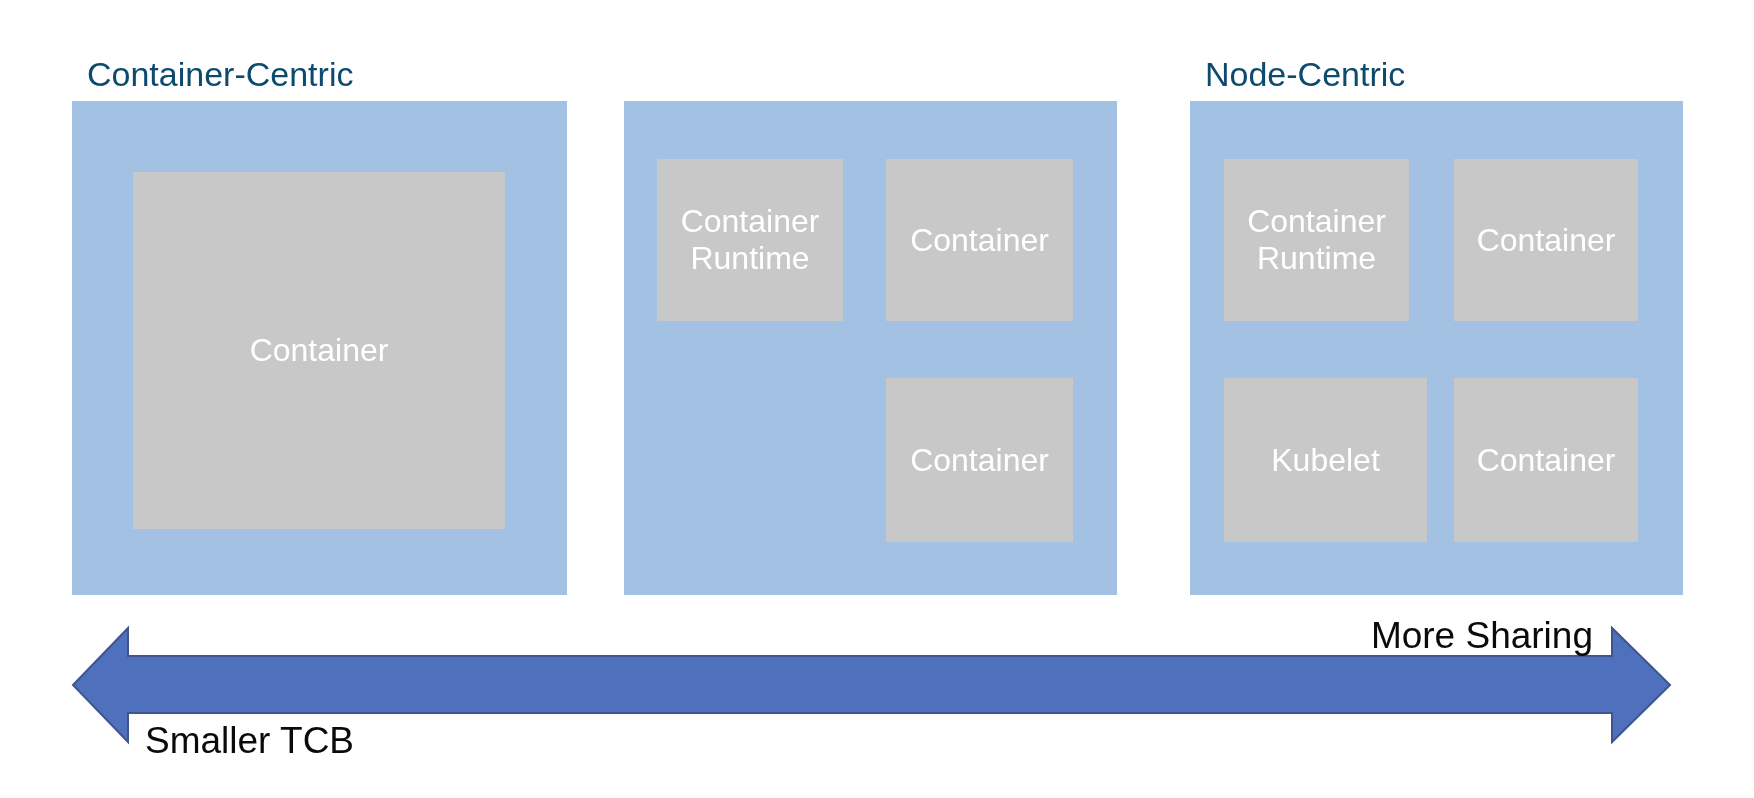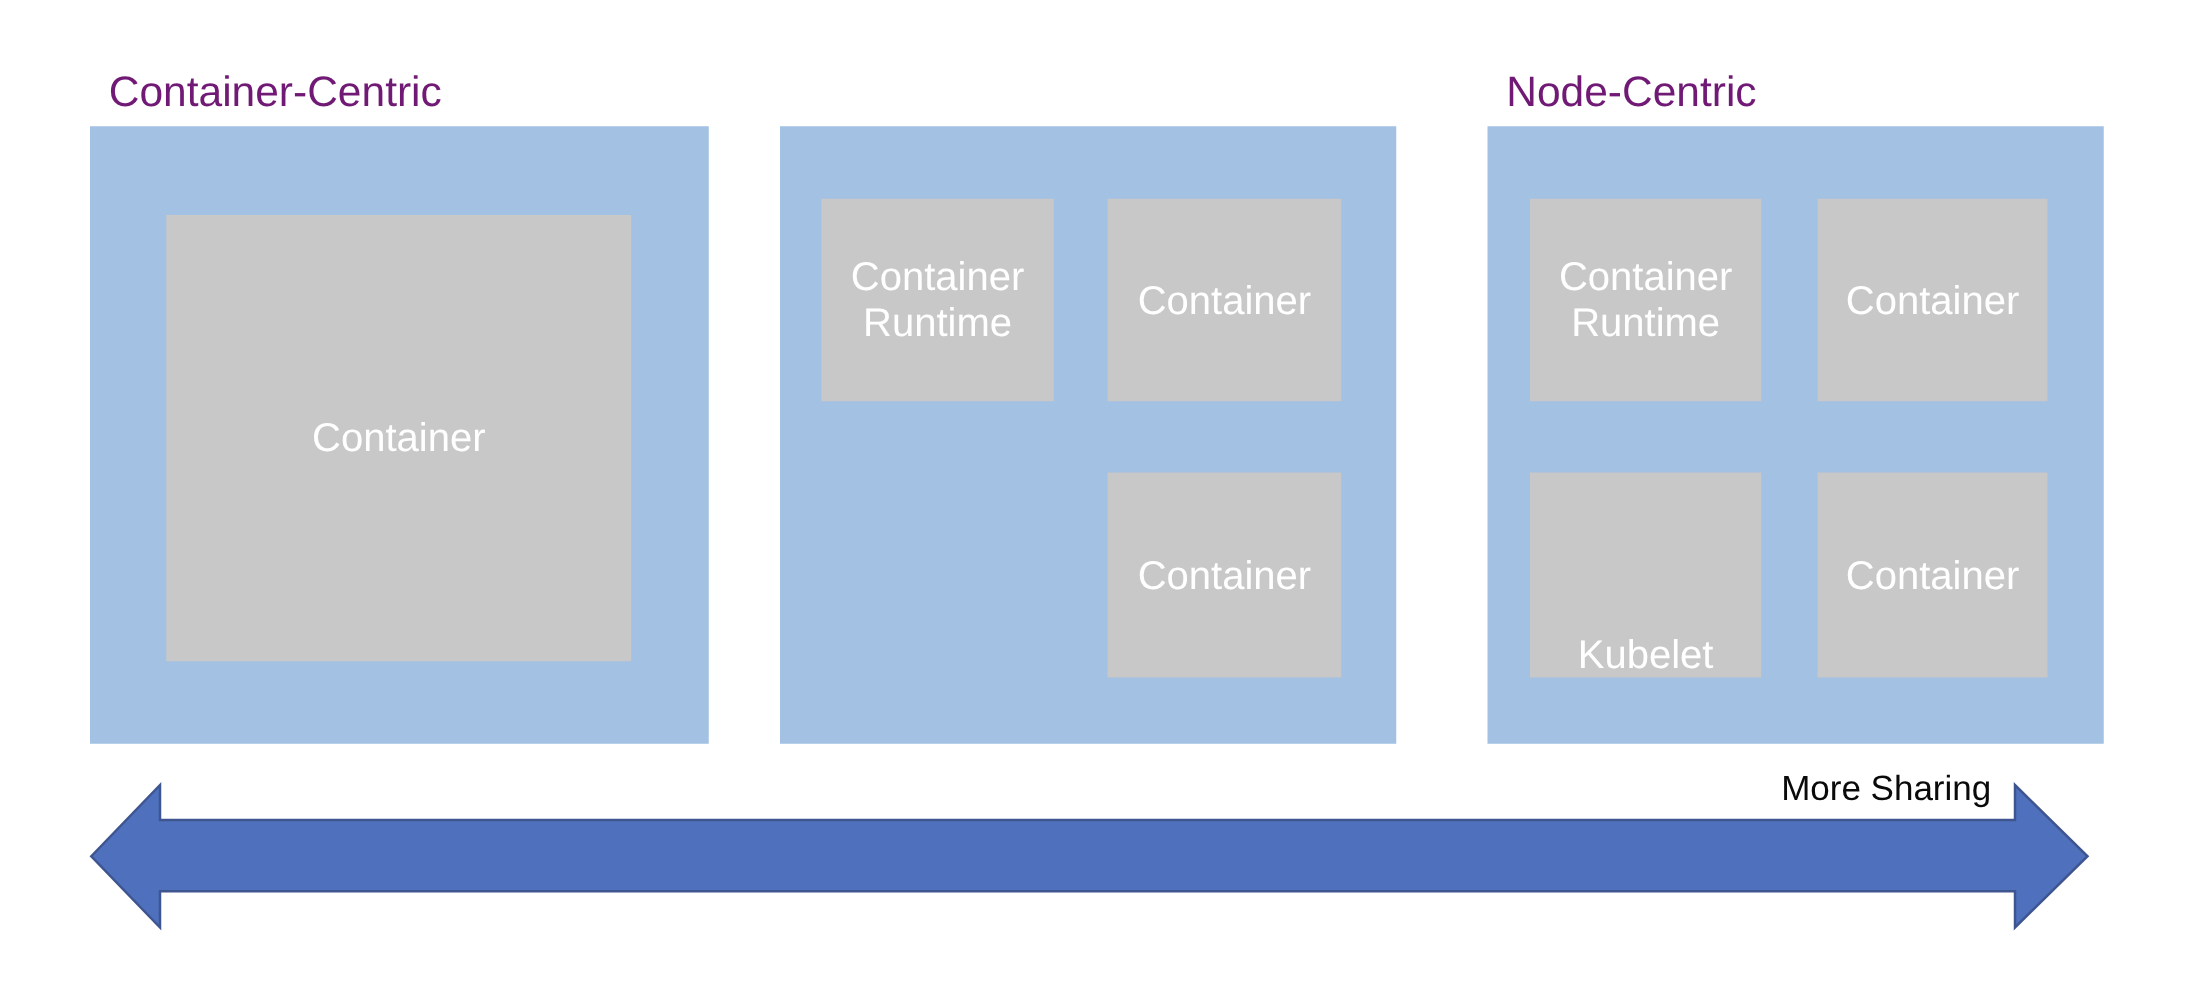--- a/index.html
+++ b/index.html
@@ -26,21 +26,21 @@
   #panel-node-centric      { left: 1174px; width: 493px; margin-left: 16px; }
 
   .panel-title {
     position: absolute;
     top: -45px;
     left: 15px;
     margin: 0;
     font-size: 34px;
     font-weight: 400;
     line-height: 1.1;
-    color: #701a75;
+    color: #0c4a6e;
     white-space: nowrap;
   }
   .gbox {
     position: absolute;
     background: #C8C8C8;
     display: flex;
     align-items: center;
     justify-content: center;
     text-align: center;
     color: #ffffff;
@@ -49,38 +49,38 @@
   }
   
   .p1-b1 { left: 61px;  top: 71px;  width: 372px; height: 357px; }
   
   .p2-b1 { left: 33px;  top: 58px;  width: 186px; height: 162px; }
   .p2-b2 { left: 262px; top: 58px;  width: 187px; height: 162px; }
   .p2-b3 { left: 262px; top: 277px; width: 187px; height: 164px; }
   
   .p3-b1 { left: 34px;  top: 58px;  width: 185px; height: 162px; }
   .p3-b2 { left: 264px; top: 58px;  width: 184px; height: 162px; }
-  .p3-b3 { left: 34px;  top: 277px; width: 185px; height: 164px; align-items: flex-end; }
+  .p3-b3 { left: 34px;  top: 277px; width: 203px; height: 164px; }
   .p3-b4 { left: 264px; top: 277px; width: 184px; height: 164px; }
 
   #arrow-svg {
     position: absolute;
     left: 60px;
     top: 615px;
     width: 1625px;
     height: 140px;
   }
   #arrow-svg polygon {
     stroke: #3F5590;
     stroke-width: 2px;
     stroke-linejoin: miter;
   }
   .axis-label {
     position: absolute;
-    font-size: 28px;
+    font-size: 37px;
     line-height: 1.0;
     color: #0a0a0a;
     white-space: nowrap;
   }
   #more-sharing-label { top: 617px; right: 161px; }
   #smaller-tcb-label  { top: 722px; left: 145px; }
 </style>
 </head>
 <body>
 
@@ -119,14 +119,15 @@
     <div class="gbox p3-b4">
       <span>Container</span>
     </div>
   </section>
 
   <svg id="arrow-svg" viewBox="0 0 1625 140" aria-hidden="true">
     <polygon points="13,70 68,13 68,41 1552,41 1552,13 1610,70 1552,127 1552,98 68,98 68,127" fill="#4E70BD"></polygon>
   </svg>
 
   <div class="axis-label" id="more-sharing-label">More Sharing</div>
+  <div class="axis-label" id="smaller-tcb-label">Smaller TCB</div>
 
 </div>
 
 </body></html>

